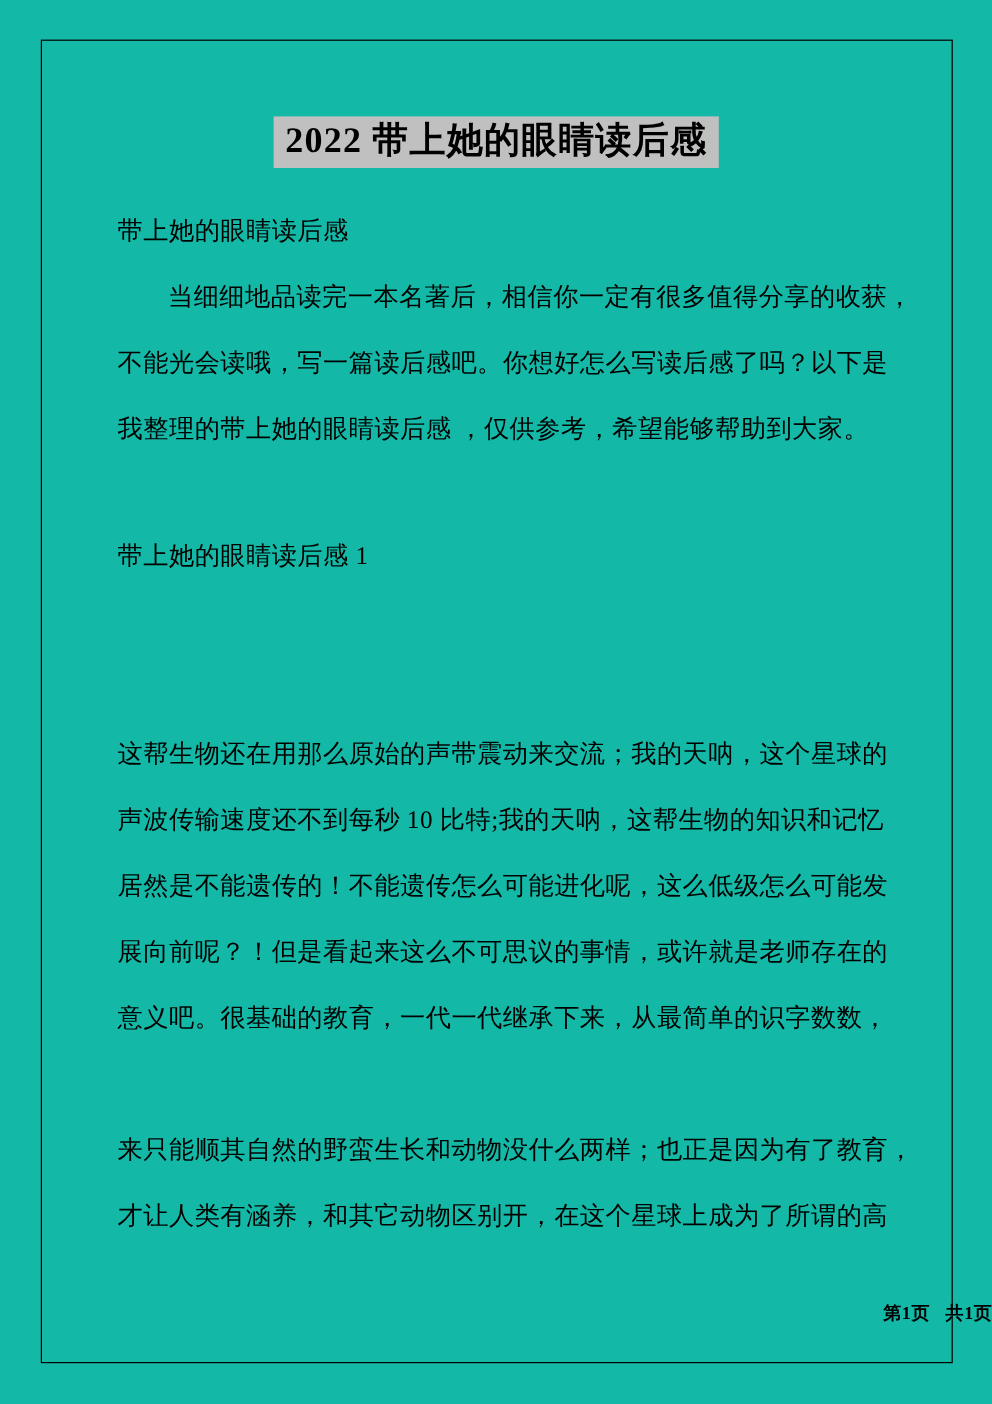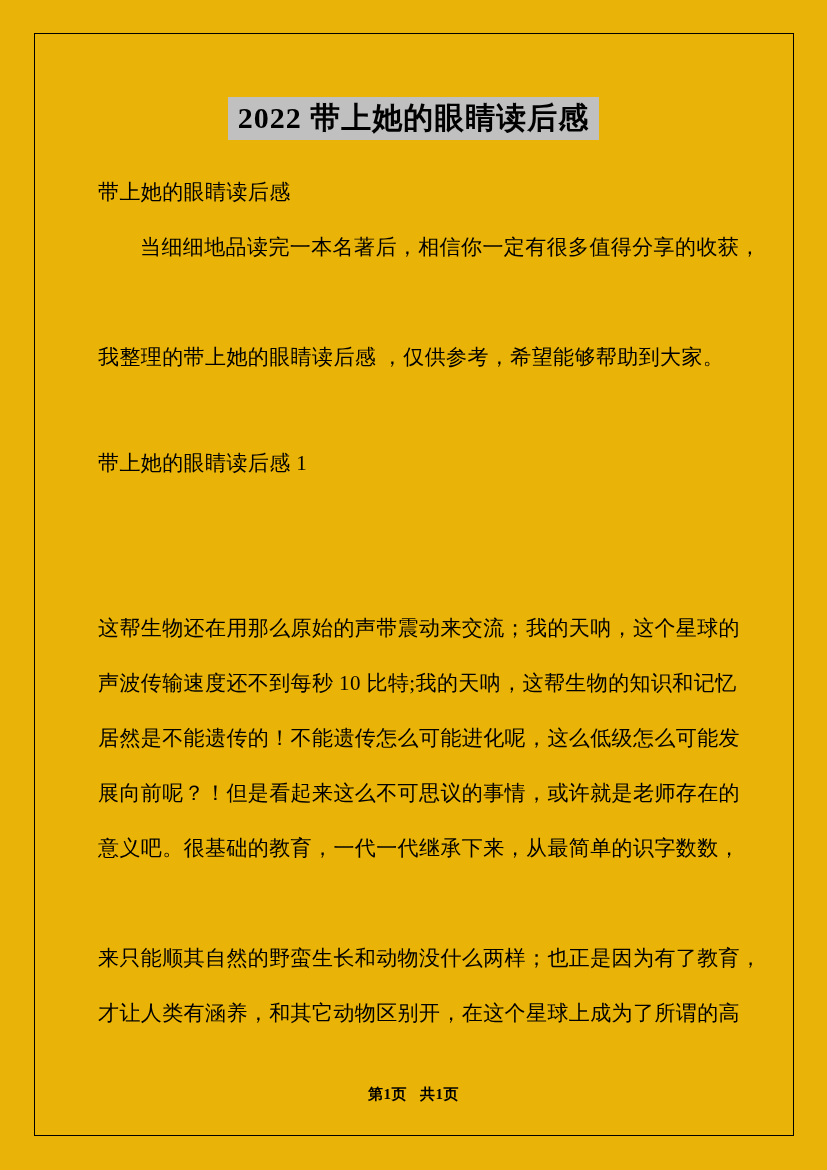--- a/index.html
+++ b/index.html
@@ -4,21 +4,21 @@
 <style>
   html, body {
     margin: 0;
     padding: 0;
     background: #ffffff;
   }
   .page {
     position: relative;
     width: 827px;
     height: 1170px;
-    background: #eab308;
+    background: #14b8a6;
     overflow: hidden;
     font-family: "Liberation Serif", "DejaVu Serif", serif;
     color: #000000;
   }
   .page-border {
     position: absolute;
     left: 34px;
     top: 33px;
     right: 33px;
     bottom: 34px;
@@ -51,21 +51,21 @@
     white-space: nowrap;
   }
   .line.indent {
     padding-left: 42px;
   }
   .footer {
     position: absolute;
     top: 1085px;
     left: 0;
     width: 100%;
-    text-align: center;
+    text-align: right;
     font-size: 15px;
     font-weight: bold;
     letter-spacing: 0.5px;
   }
   .footer .gap {
     display: inline-block;
     width: 13px;
   }
 </style>
 </head>
@@ -73,20 +73,21 @@
 
 <div class="page">
   <div class="page-border"></div>
 
   <div class="doc-title-row">
     <span class="doc-title-text">2022 带上她的眼睛读后感</span>
   </div>
 
   <div class="line" style="top:181px">带上她的眼睛读后感</div>
   <div class="line indent" style="top:236px">当细细地品读完一本名著后，相信你一定有很多值得分享的收获，</div>
+  <div class="line" style="top:291px">不能光会读哦，写一篇读后感吧。你想好怎么写读后感了吗？以下是</div>
   <div class="line" style="top:346px">我整理的带上她的眼睛读后感 ，仅供参考，希望能够帮助到大家。</div>
   <div class="line" style="top:452px">带上她的眼睛读后感 1</div>
   <div class="line" style="top:617px">这帮生物还在用那么原始的声带震动来交流；我的天呐，这个星球的</div>
   <div class="line" style="top:672px">声波传输速度还不到每秒 10 比特;我的天呐，这帮生物的知识和记忆</div>
   <div class="line" style="top:782px">展向前呢？！但是看起来这么不可思议的事情，或许就是老师存在的</div>
   <div class="line" style="top:727px">居然是不能遗传的！不能遗传怎么可能进化呢，这么低级怎么可能发</div>
   <div class="line" style="top:837px">意义吧。很基础的教育，一代一代继承下来，从最简单的识字数数，</div>
   <div class="line" style="top:947px">来只能顺其自然的野蛮生长和动物没什么两样；也正是因为有了教育，</div>
   <div class="line" style="top:1002px">才让人类有涵养，和其它动物区别开，在这个星球上成为了所谓的高</div>
 

